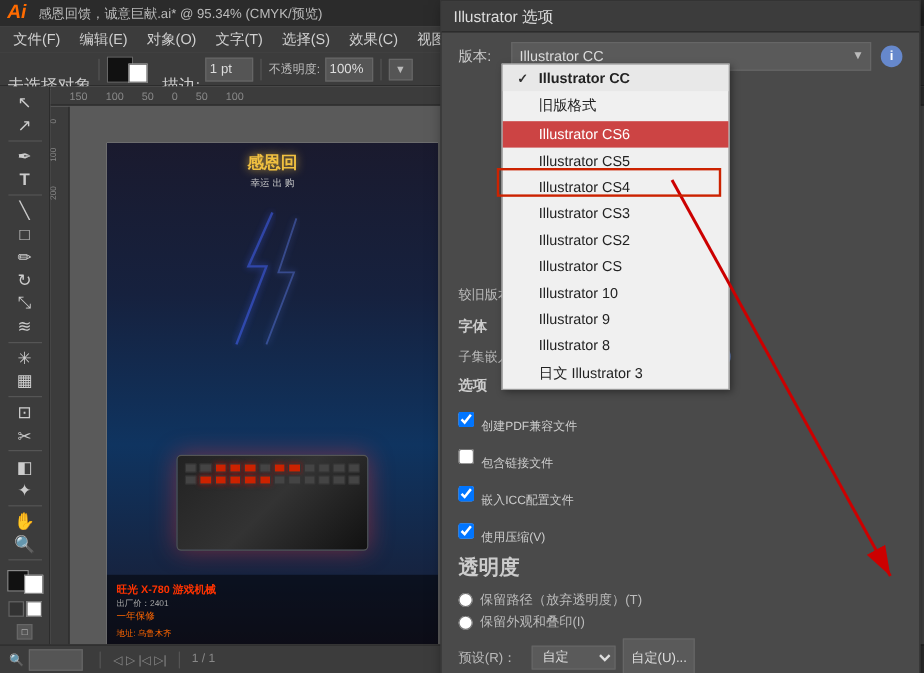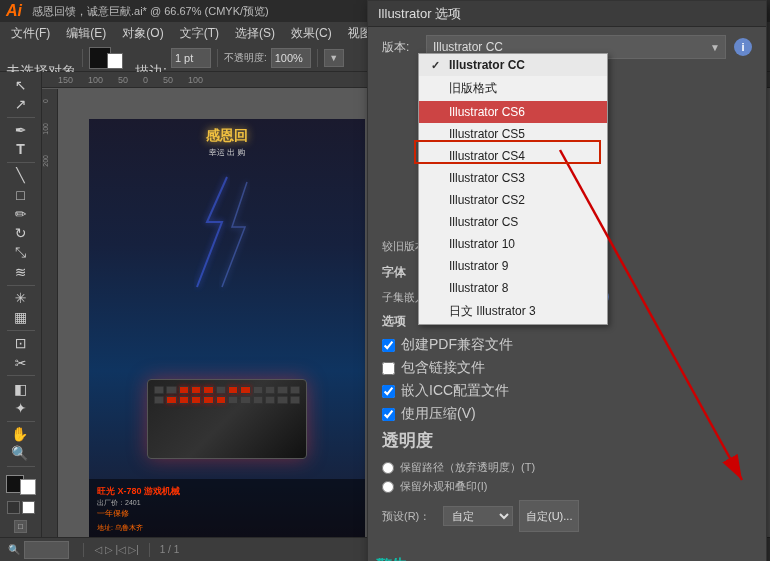--- a/index.html
+++ b/index.html
@@ -396,21 +396,22 @@
       gap: 6px;
       margin-bottom: 5px;
     }
     .checkbox-row input[type="checkbox"] {
       width: 13px;
       height: 13px;
       cursor: pointer;
     }
     .checkbox-label {
       color: #ccc;
-      font-size: 14px;
+      font-size: 10px;
+      margin-top: 12px;
     }
 
     
     .dropdown-list {
       position: absolute;
       top: 52px;
       left: 50px;
       width: 190px;
       background: #f0f0f0;
       border: 1px solid #999;
@@ -576,21 +577,21 @@
       height: 14px;
       background: #555;
       margin: 0 4px;
     }
   </style>
 </head>
 <body>
 
 <div class="title-bar">
   <span class="title-bar-logo">Ai</span>
-  <span class="title-bar-text">感恩回馈，诚意巨献.ai* @ 66.67% (CMYK/预览)</span>
+  <span class="title-bar-text">感恩回馈，诚意巨献.ai* @ 95.34% (CMYK/预览)</span>
   <div class="title-bar-controls">
     <span>中 ▼</span>
     <span style="cursor:pointer;">─</span>
     <span style="cursor:pointer;">□</span>
     <span style="cursor:pointer;">✕</span>
   </div>
 </div>
 
 <div class="menu-bar">
   <span class="menu-item">文件(F)</span>

